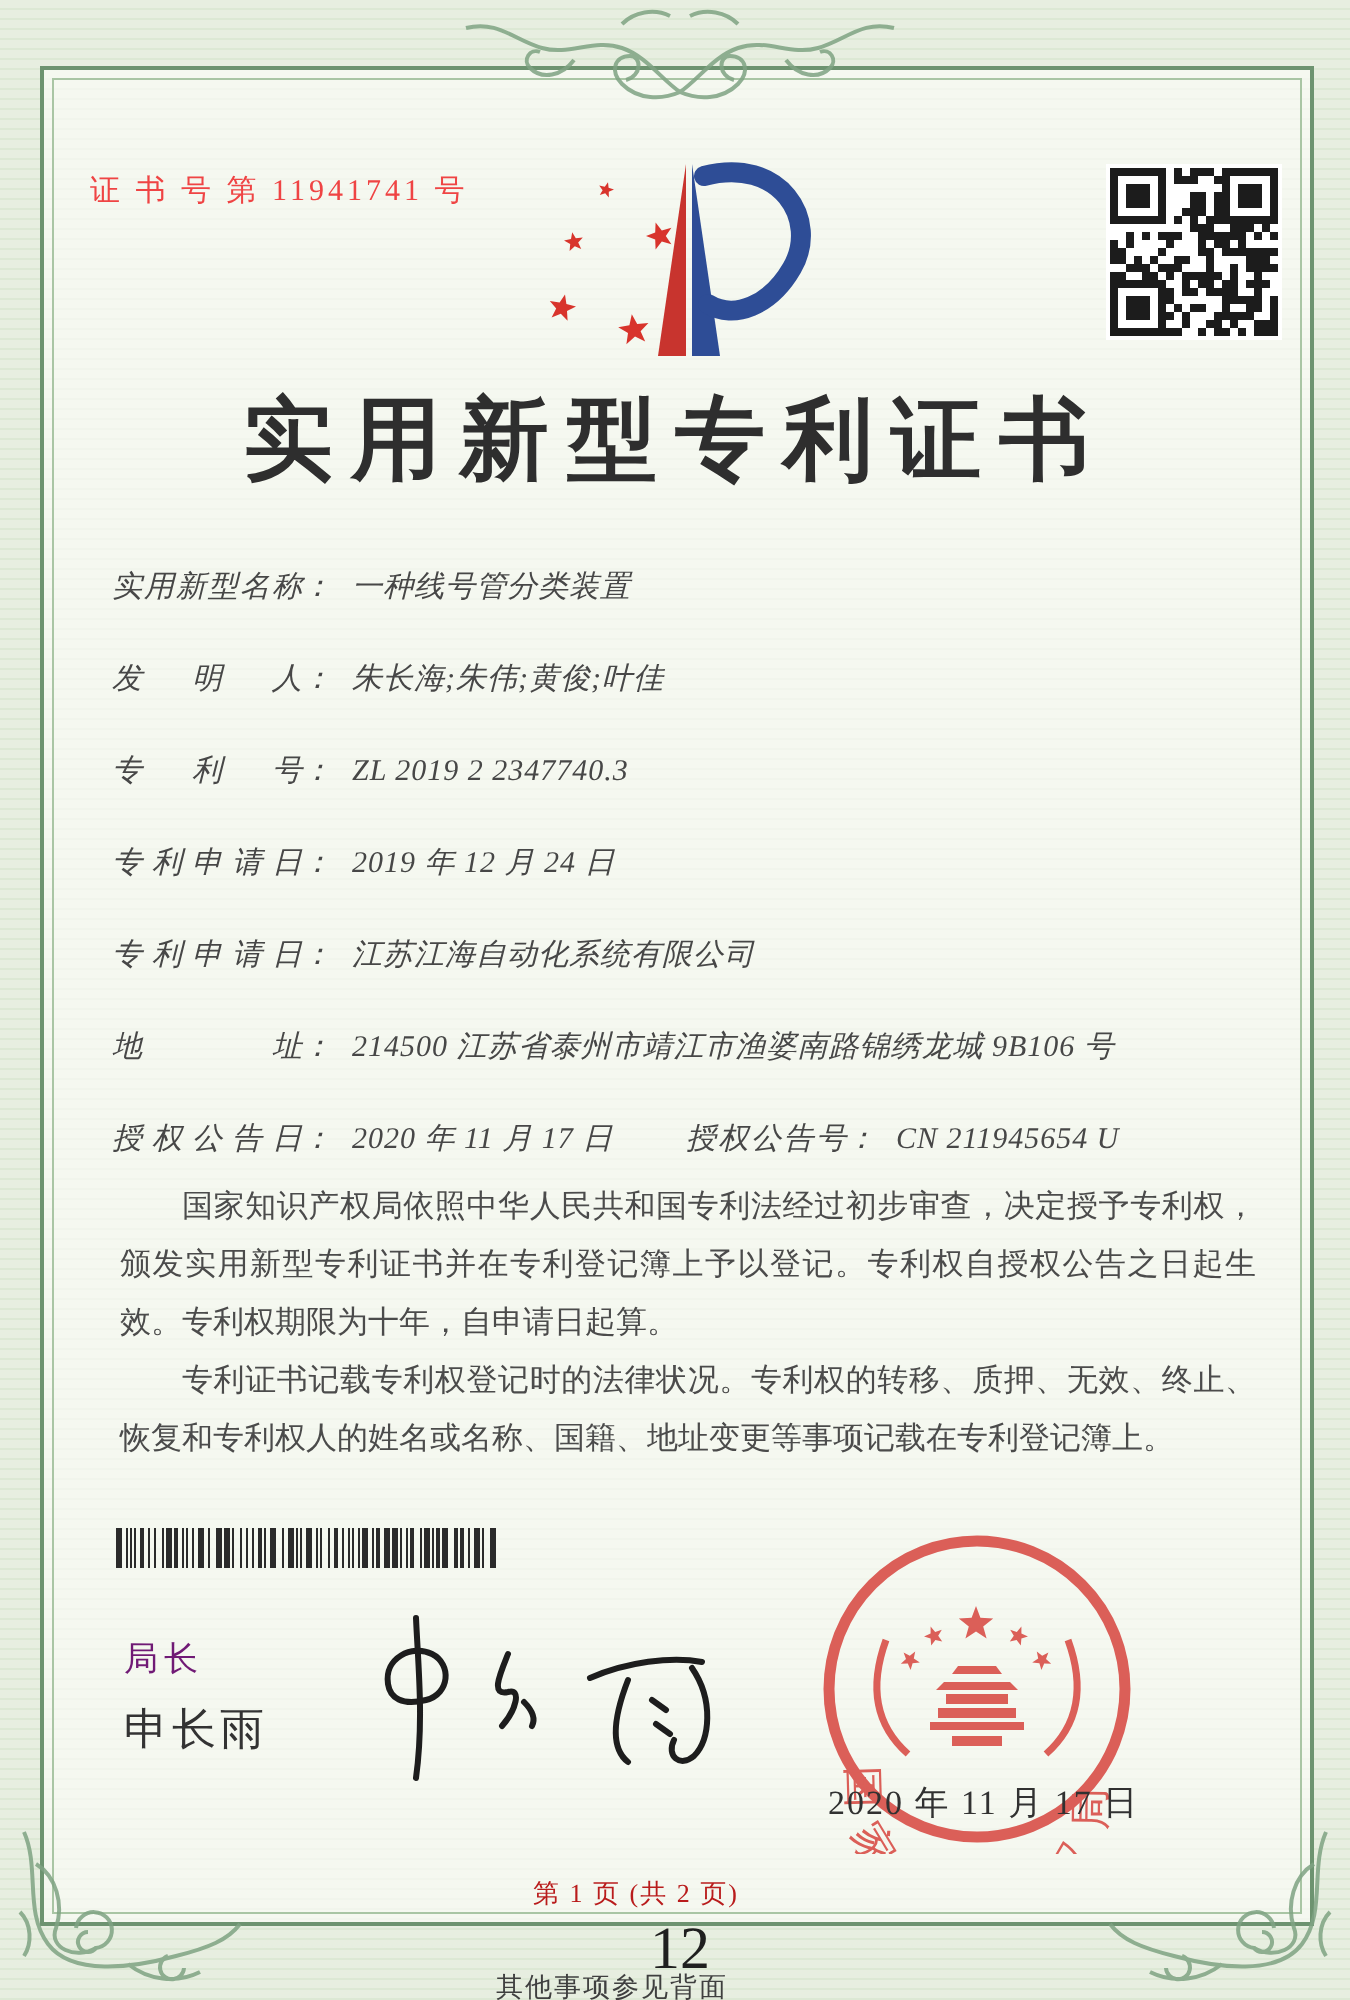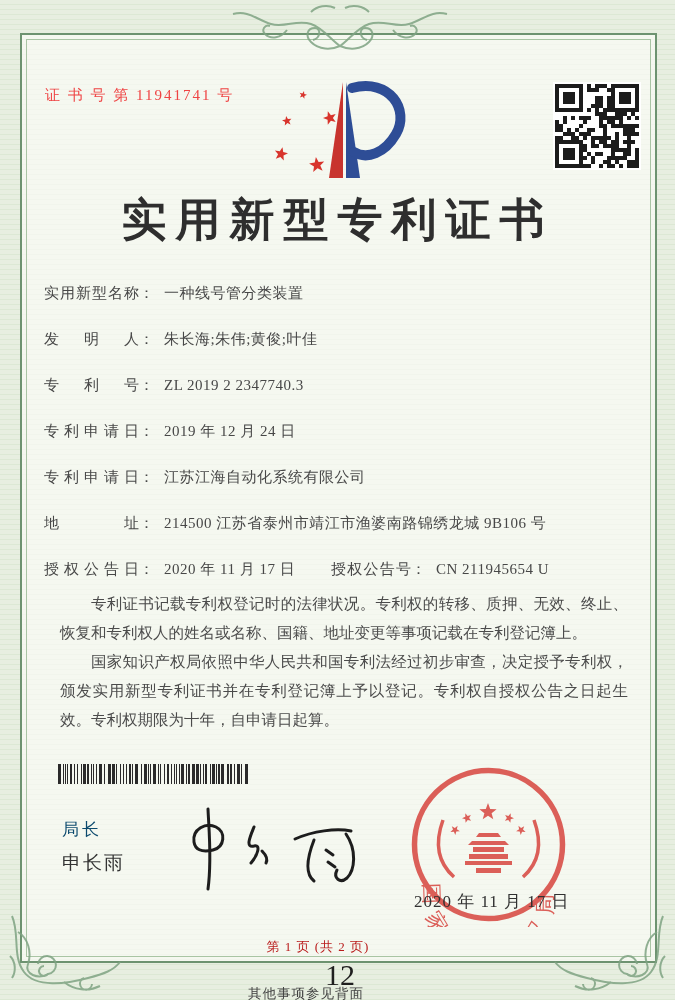--- a/index.html
+++ b/index.html
@@ -8,31 +8,31 @@
        background:repeating-linear-gradient(180deg,#e7eee0 0 4px,#dce8d4 4px 5px);}
   .abs{position:absolute;}
   
   .paper{left:20px;top:33px;width:637px;height:930px;background:rgba(253,254,250,.62);}
   
   .frame-outer{left:20px;top:33px;width:633px;height:926px;border:2px solid #6d9370;}
   .frame-inner{left:26px;top:39px;width:623px;height:916px;border:1px solid #a9c5a4;}
   .cert-no{left:45px;top:86px;font-size:15px;color:#ef4444;letter-spacing:2px;}
   .title{left:0;top:190px;width:675px;text-align:center;font-size:45px;font-weight:bold;
          color:#2e2e2e;letter-spacing:9px;}
-  .rows{left:44px;top:284px;width:575px;}
+  .rows{left:56px;top:284px;width:575px;font-style:italic;}
   .row{position:relative;height:17px;margin-bottom:29px;font-size:15px;color:#474747;white-space:nowrap;}
   .lbl{display:inline-block;width:95px;text-align:justify;text-align-last:justify;vertical-align:top;}
   .lbl2{display:inline-block;width:80px;text-align:justify;text-align-last:justify;vertical-align:top;}
   .val{margin-left:10px;letter-spacing:.5px;}
   .pair2{position:absolute;left:287px;top:0;}
   .paras{left:60px;top:589px;width:568px;font-size:15.5px;line-height:29px;color:#4b4b4b;}
   .paras p{margin:0;text-indent:2em;text-align:justify;}
   .barcode{left:56px;top:763px;}
-  .director-title{left:62px;top:818px;font-size:17px;color:#0c4a6e;letter-spacing:3px;}
-  .director-name{left:62px;top:850px;font-size:19px;color:#333;letter-spacing:2px;}
+  .director-title{left:62px;top:818px;font-size:17px;color:#701a75;letter-spacing:3px;}
+  .director-name{left:62px;top:850px;font-size:22px;color:#333;letter-spacing:2px;}
   .sig{left:168px;top:798px;}
   .stamp{left:406px;top:762px;}
   .stamp-date{left:414px;top:890px;font-size:17px;color:#313131;letter-spacing:1px;z-index:5;}
   .page-info{left:0;top:938px;width:636px;text-align:center;font-size:13px;color:#b91c1c;letter-spacing:1px;}
   .page-num{left:0;top:958px;width:680px;text-align:center;font-size:30px;color:#1f1f1f;z-index:6;}
   .back-note{left:0;top:985px;width:612px;text-align:center;font-size:13.5px;color:#3f3f3f;letter-spacing:1px;}
   svg{display:block;}
 </style>
 </head>
 <body>
@@ -363,22 +363,22 @@
   </div>
   <div class="row">
     <span class="lbl">授权公告日</span><span>：</span><span class="val">2020 年 11 月 17 日</span>
     <span class="pair2">
       <span class="lbl2">授权公告号</span><span>：</span><span class="val">CN 211945654 U</span>
     </span>
   </div>
 </div>
 
 <div class="abs paras">
+  <p>国家知识产权局依照中华人民共和国专利法经过初步审查，决定授予专利权，颁发实用新型专利证书并在专利登记簿上予以登记。专利权自授权公告之日起生效。专利权期限为十年，自申请日起算。</p>
   <p>专利证书记载专利权登记时的法律状况。专利权的转移、质押、无效、终止、恢复和专利权人的姓名或名称、国籍、地址变更等事项记载在专利登记簿上。</p>
-  <p>国家知识产权局依照中华人民共和国专利法经过初步审查，决定授予专利权，颁发实用新型专利证书并在专利登记簿上予以登记。专利权自授权公告之日起生效。专利权期限为十年，自申请日起算。</p>
 </div>
 
 <svg id="bc" class="abs barcode" width="196" height="22" viewBox="0 0 196 22">
     <rect x="2" y="1" width="3" height="20" fill="#2a2a2a"></rect>
     <rect x="7" y="1" width="1" height="20" fill="#2a2a2a"></rect>
     <rect x="9" y="1" width="1" height="20" fill="#2a2a2a"></rect>
     <rect x="11" y="1" width="1" height="20" fill="#2a2a2a"></rect>
     <rect x="14" y="1" width="2" height="20" fill="#2a2a2a"></rect>
     <rect x="18" y="1" width="1" height="20" fill="#2a2a2a"></rect>
     <rect x="21" y="1" width="1" height="20" fill="#2a2a2a"></rect>

